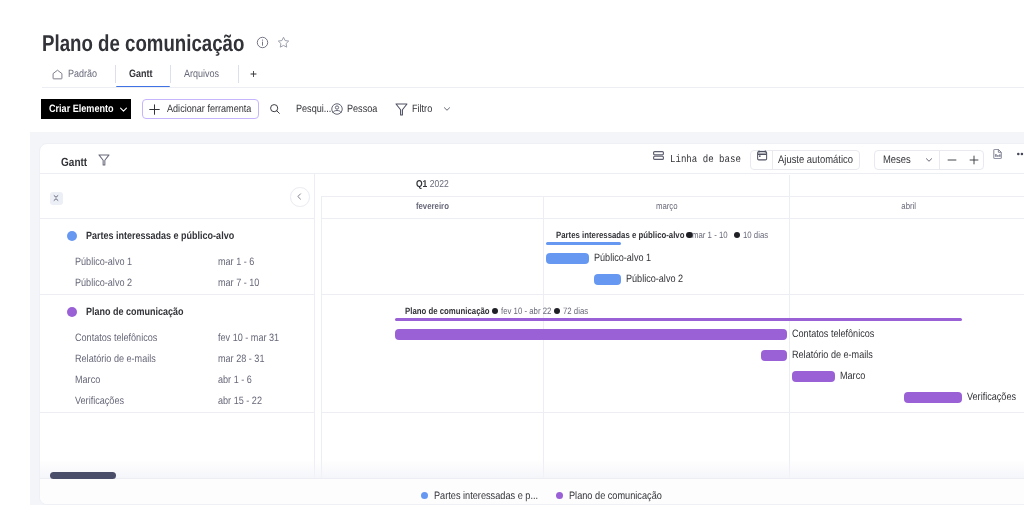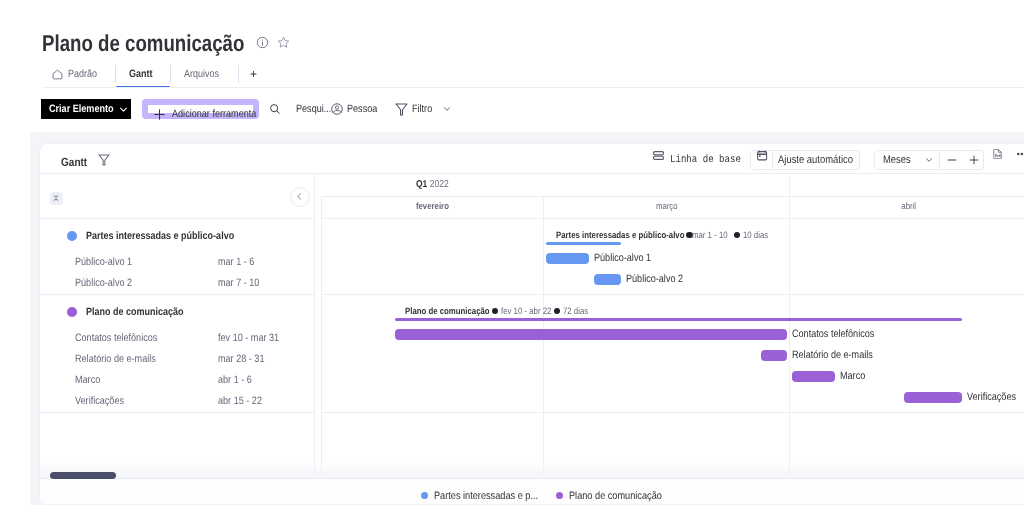--- a/index.html
+++ b/index.html
@@ -31,21 +31,21 @@
   .tab-add{padding:0 11px;font-size:12px;color:#323338;}
   .tabs-underline{position:absolute;left:42px;top:87px;width:982px;height:1px;background:#eceef4;}
 
   
   .toolbar{position:absolute;left:0;top:0;width:1024px;height:130px;}
   .btn-primary{position:absolute;left:41px;top:99px;width:90px;height:20px;background:#000000;
     border-radius:0;color:#fff;font-weight:bold;}
   .bp-label{position:absolute;left:8px;top:4px;font-size:10.7px;line-height:13px;color:#fff;}
   .btn-primary .icn{position:absolute;left:76px;top:4px;}
   .btn-outline{position:absolute;left:142px;top:99px;width:117px;height:20px;
-    border:6px solid #c4b5fd;border-radius:4px;background:#fff;box-sizing:border-box;}
+    border:1px solid #c4b5fd;border-radius:4px;background:#fff;box-sizing:border-box;}
   .btn-outline .icn{position:absolute;left:4px;top:2px;}
   .bo-label{position:absolute;left:24px;top:3px;font-size:10.7px;line-height:13px;color:#323338;}
   .tb-item{position:absolute;top:99px;height:20px;}
   .tb-item .icn{position:absolute;top:3px;}
   .tb-label{position:absolute;top:4px;font-size:10.7px;line-height:13px;color:#323338;}
   #tb-search{left:268px;}
   #tb-search .icn{left:0;}
   #tb-search .tb-label{left:16px;margin-left:12px;}
   #tb-person{left:330px;}
   #tb-person .icn{left:0;top:3px;}

